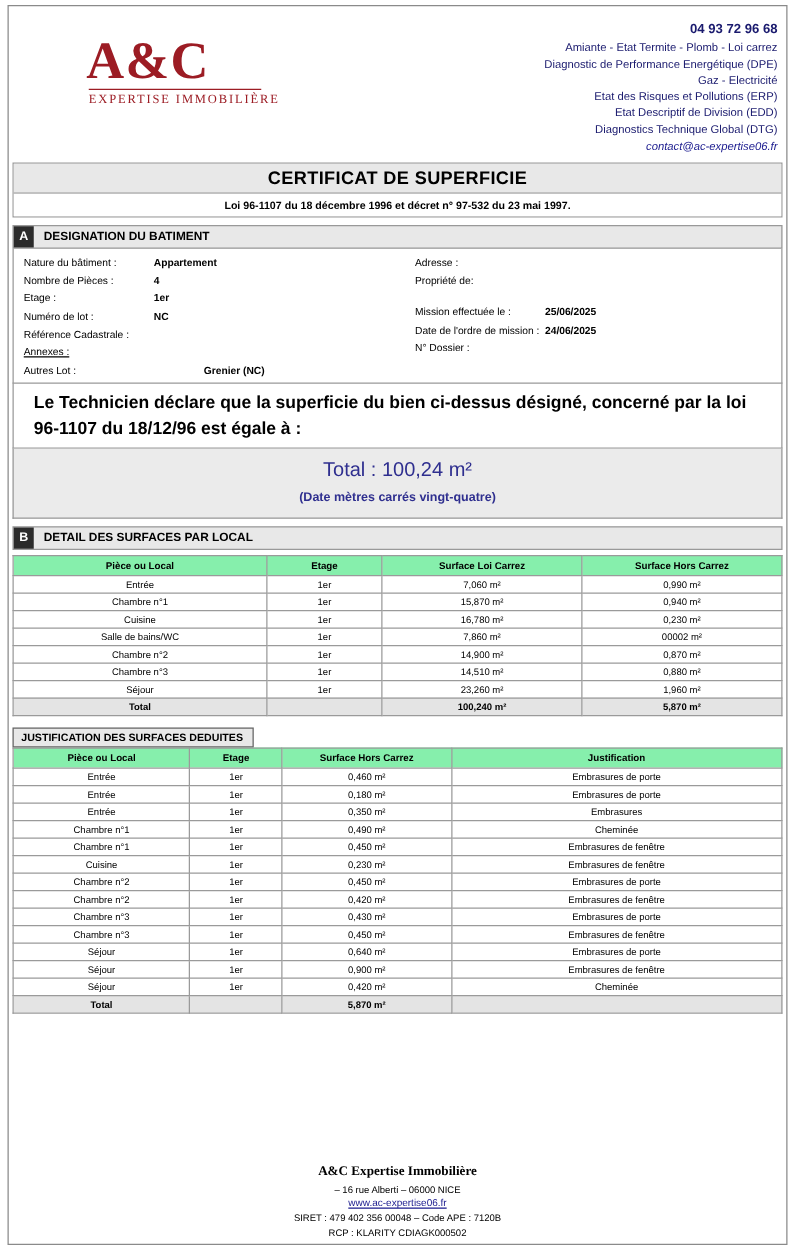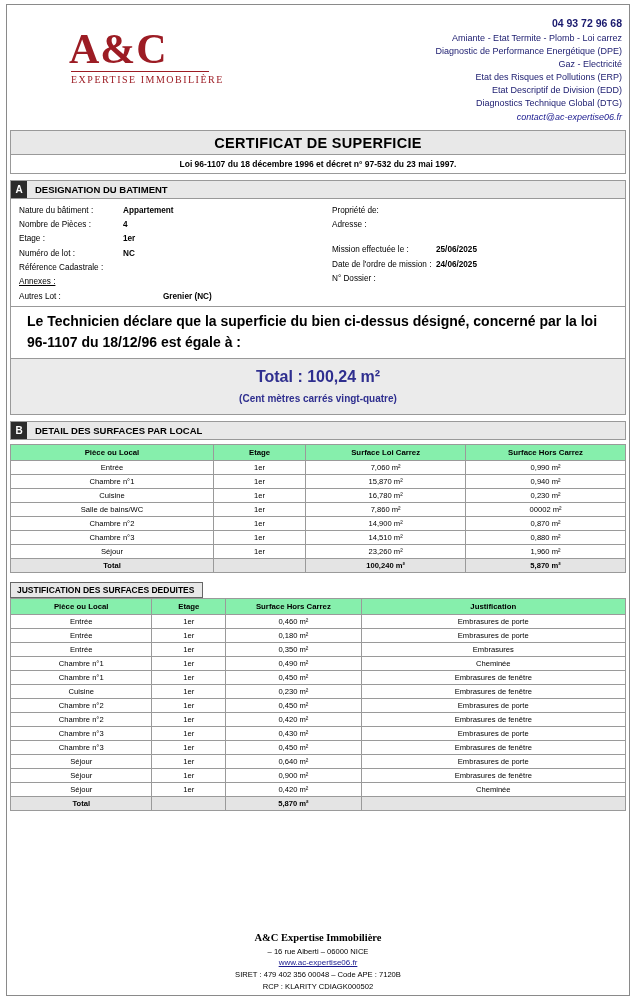--- a/index.html
+++ b/index.html
@@ -156,21 +156,21 @@
   }
   .total-box {
     border: 1px solid #999;
     border-top: none;
     background: #ebebeb;
     text-align: center;
     padding: 9px 0 10px 0;
   }
   .total-main {
     color: #2f2f8f;
-    font-weight: bold;
+    font-weight: normal;
     font-size: 16px;
   }
   .total-sub {
     color: #2f2f8f;
     font-weight: bold;
     font-size: 10px;
     margin-top: 7px;
   }
   
   table {
@@ -294,25 +294,25 @@
           <span class="dlabel u">Annexes :</span>
           <span class="dval"></span>
         </div>
       <div class="drow">
           <span class="dlabel">Autres Lot :</span>
           <span class="dval ind">Grenier (NC)</span>
         </div>
     </div>
     <div class="design-right">
       <div class="drow">
+          <span class="dlabel">Adresse :</span>
+          <span class="dval"></span>
+        </div>
+      <div class="drow">
           <span class="dlabel">Propriété de:</span>
-          <span class="dval"></span>
-        </div>
-      <div class="drow">
-          <span class="dlabel">Adresse :</span>
           <span class="dval"></span>
         </div>
       <div class="spacer-row"></div>
       <div class="drow">
           <span class="dlabel">Mission effectuée le :</span>
           <span class="dval">25/06/2025</span>
         </div>
       <div class="drow">
           <span class="dlabel">Date de l'ordre de mission :</span>
           <span class="dval">24/06/2025</span>
@@ -320,21 +320,21 @@
       <div class="drow">
           <span class="dlabel">N° Dossier :</span>
           <span class="dval"></span>
         </div>
     </div>
   </div>
 
   <div class="declaration">Le Technicien déclare que la superficie du bien ci-dessus désigné, concerné par la loi 96-1107 du 18/12/96 est égale à :</div>
   <div class="total-box">
     <div class="total-main">Total : 100,24 m²</div>
-    <div class="total-sub">(Cent mètres carrés vingt-quatre)</div>
+    <div class="total-sub">(Date mètres carrés vingt-quatre)</div>
   </div>
 
   
   <div class="section-head">
     <div class="section-letter">B</div>
     <div class="section-title">DETAIL DES SURFACES PAR LOCAL</div>
   </div>
 
   <div class="tbl-wrap">
     <table>

